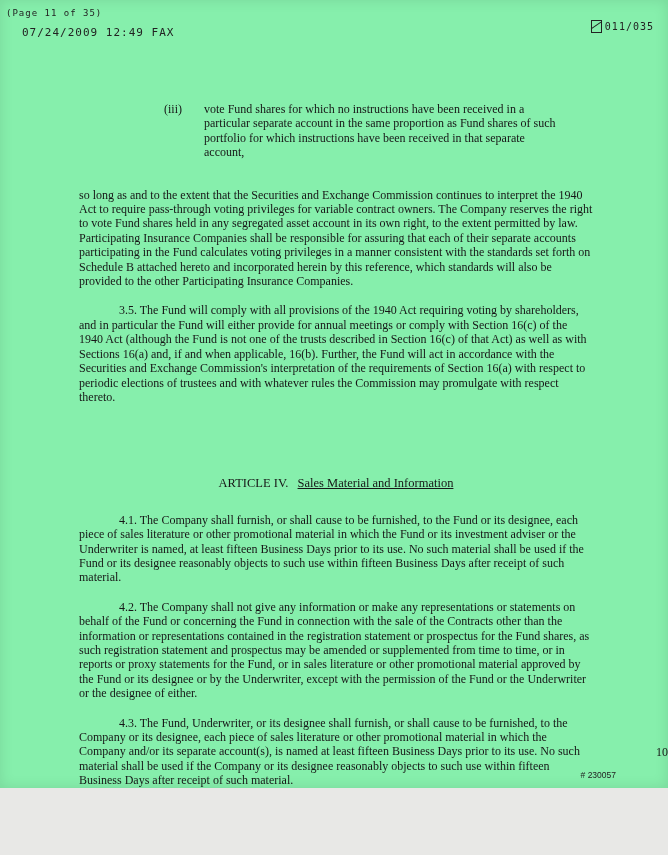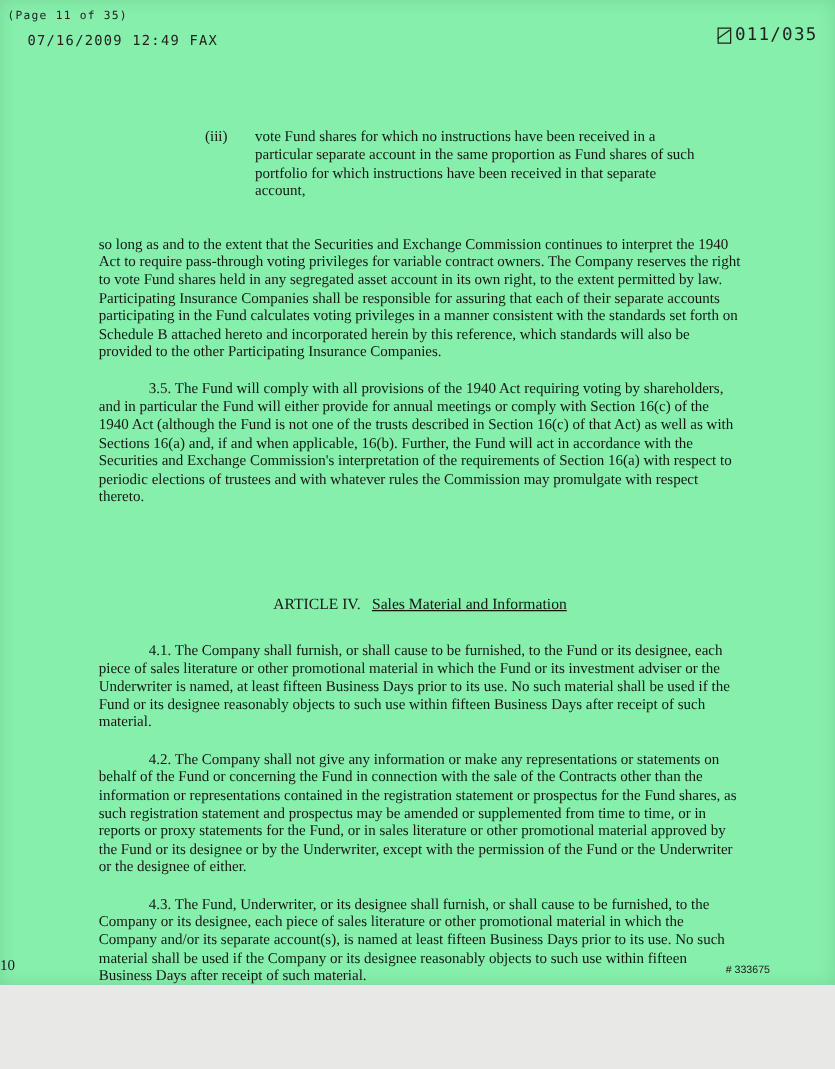--- a/index.html
+++ b/index.html
@@ -37,21 +37,21 @@
     top: 26px; left: 22px;
     font-family: "DejaVu Sans Mono", monospace;
     font-size: 11px;
     letter-spacing: 1px;
     color: #222;
   }
   .fax-stamp {
     position: absolute;
     top: 20px; right: 14px;
     font-family: "DejaVu Sans Mono", monospace;
-    font-size: 14px;
+    font-size: 10px;
     letter-spacing: 1px;
     color: #222;
     display: flex;
     align-items: center;
     gap: 2px;
   }
   .fax-stamp .stamp-icon {
     display: inline-block;
     width: 9px; height: 11px;
     border: 1.5px solid #222;
@@ -100,43 +100,43 @@
     margin: 72px 0 22px 0;
     font-size: 12.5px;
   }
   .article-heading .article-title {
     text-decoration: underline;
     margin-left: 6px;
   }
   
   .page-number {
     position: absolute;
-    bottom: 8px;
+    bottom: 28px;
     left: 0; right: 0;
-    text-align: left;
+    text-align: right;
     font-size: 12px;
     color: #161616;
   }
   .doc-number {
     position: absolute;
     bottom: 8px;
     right: 52px;
     font-size: 8.5px;
     font-family: "Liberation Sans", sans-serif;
     color: #222;
   }
 </style>
 </head>
 <body>
 
 <div class="page">
 
   <div class="fax-header">
     <div class="page-info">(Page 11  of  35)</div>
-    <div class="fax-line">07/16/2009 12:49 FAX</div>
+    <div class="fax-line">07/24/2009 12:49 FAX</div>
     <div class="fax-stamp">
       <span class="stamp-icon"></span>
       <span>011/035</span>
     </div>
   </div>
 
   <div class="doc-body">
 
     <div class="list-item">
       <span class="list-label">(iii)</span>
@@ -155,15 +155,15 @@
     <p class="para">4.1.  The Company shall furnish, or shall cause to be furnished, to the Fund or its designee, each piece of sales literature or other promotional material in which the Fund or its investment adviser or the Underwriter is named, at least fifteen Business Days prior to its use.  No such material shall be used if the Fund or its designee reasonably objects to such use within fifteen Business Days after receipt of such material.</p>
 
     <p class="para">4.2.  The Company shall not give any information or make any representations or statements on behalf of the Fund or concerning the Fund in connection with the sale of the Contracts other than the information or representations contained in the registration statement or prospectus for the Fund shares, as such registration statement and prospectus may be amended or supplemented from time to time, or in reports or proxy statements for the Fund, or in sales literature or other promotional material approved by the Fund or its designee or by the Underwriter, except with the permission of the Fund or the Underwriter or the designee of either.</p>
 
     <p class="para">4.3.  The Fund, Underwriter, or its designee shall furnish, or shall cause to be furnished, to the Company or its designee, each piece of sales literature or other promotional material in which the Company and/or its separate account(s), is named at least fifteen Business Days prior to its use.  No such material shall be used if the Company or its designee reasonably objects to such use within fifteen Business Days after receipt of such material.</p>
 
   </div>
 
   <div class="page-number">10</div>
 
-  <div class="doc-number"># 333675</div>
+  <div class="doc-number"># 230057</div>
 
 </div>
 
 </body></html>

